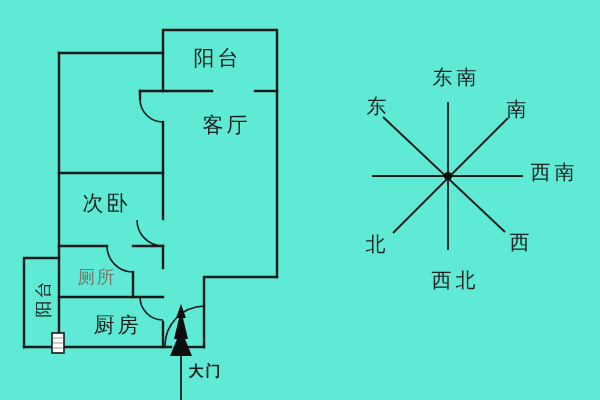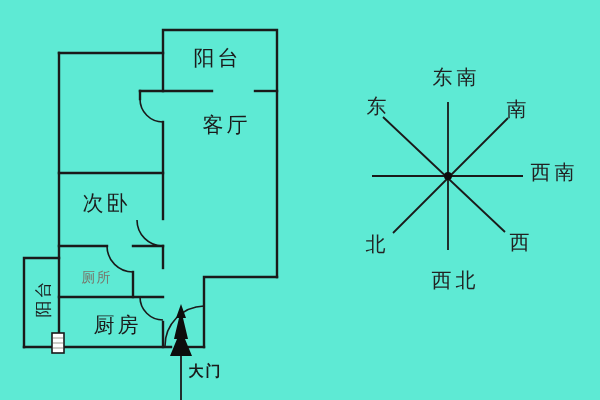--- a/index.html
+++ b/index.html
@@ -17,21 +17,21 @@
   .label{
     position:absolute;
     transform:translate(-50%,-50%);
     color:#1b1b1b;
     font-size:21px;
     letter-spacing:3px;
     white-space:nowrap;
     line-height:1;
     text-indent:3px; 
   }
-  .label.small{font-size:14px;letter-spacing:1px;color:#77776c;text-align:right;}
+  .label.small{font-size:18px;letter-spacing:1px;color:#77776c;text-align:right;}
   .label.door{font-size:15px;letter-spacing:2px;}
   .label.rot{transform:translate(-50%,-50%) rotate(-90deg);font-size:17px;letter-spacing:2px;}
   .label.compass{font-size:20px;letter-spacing:4px;color:#222;}
 </style>
 </head>
 <body>
 
 <div class="canvas">
 
   <svg class="plan-svg" width="600" height="400" viewBox="0 0 600 400">

